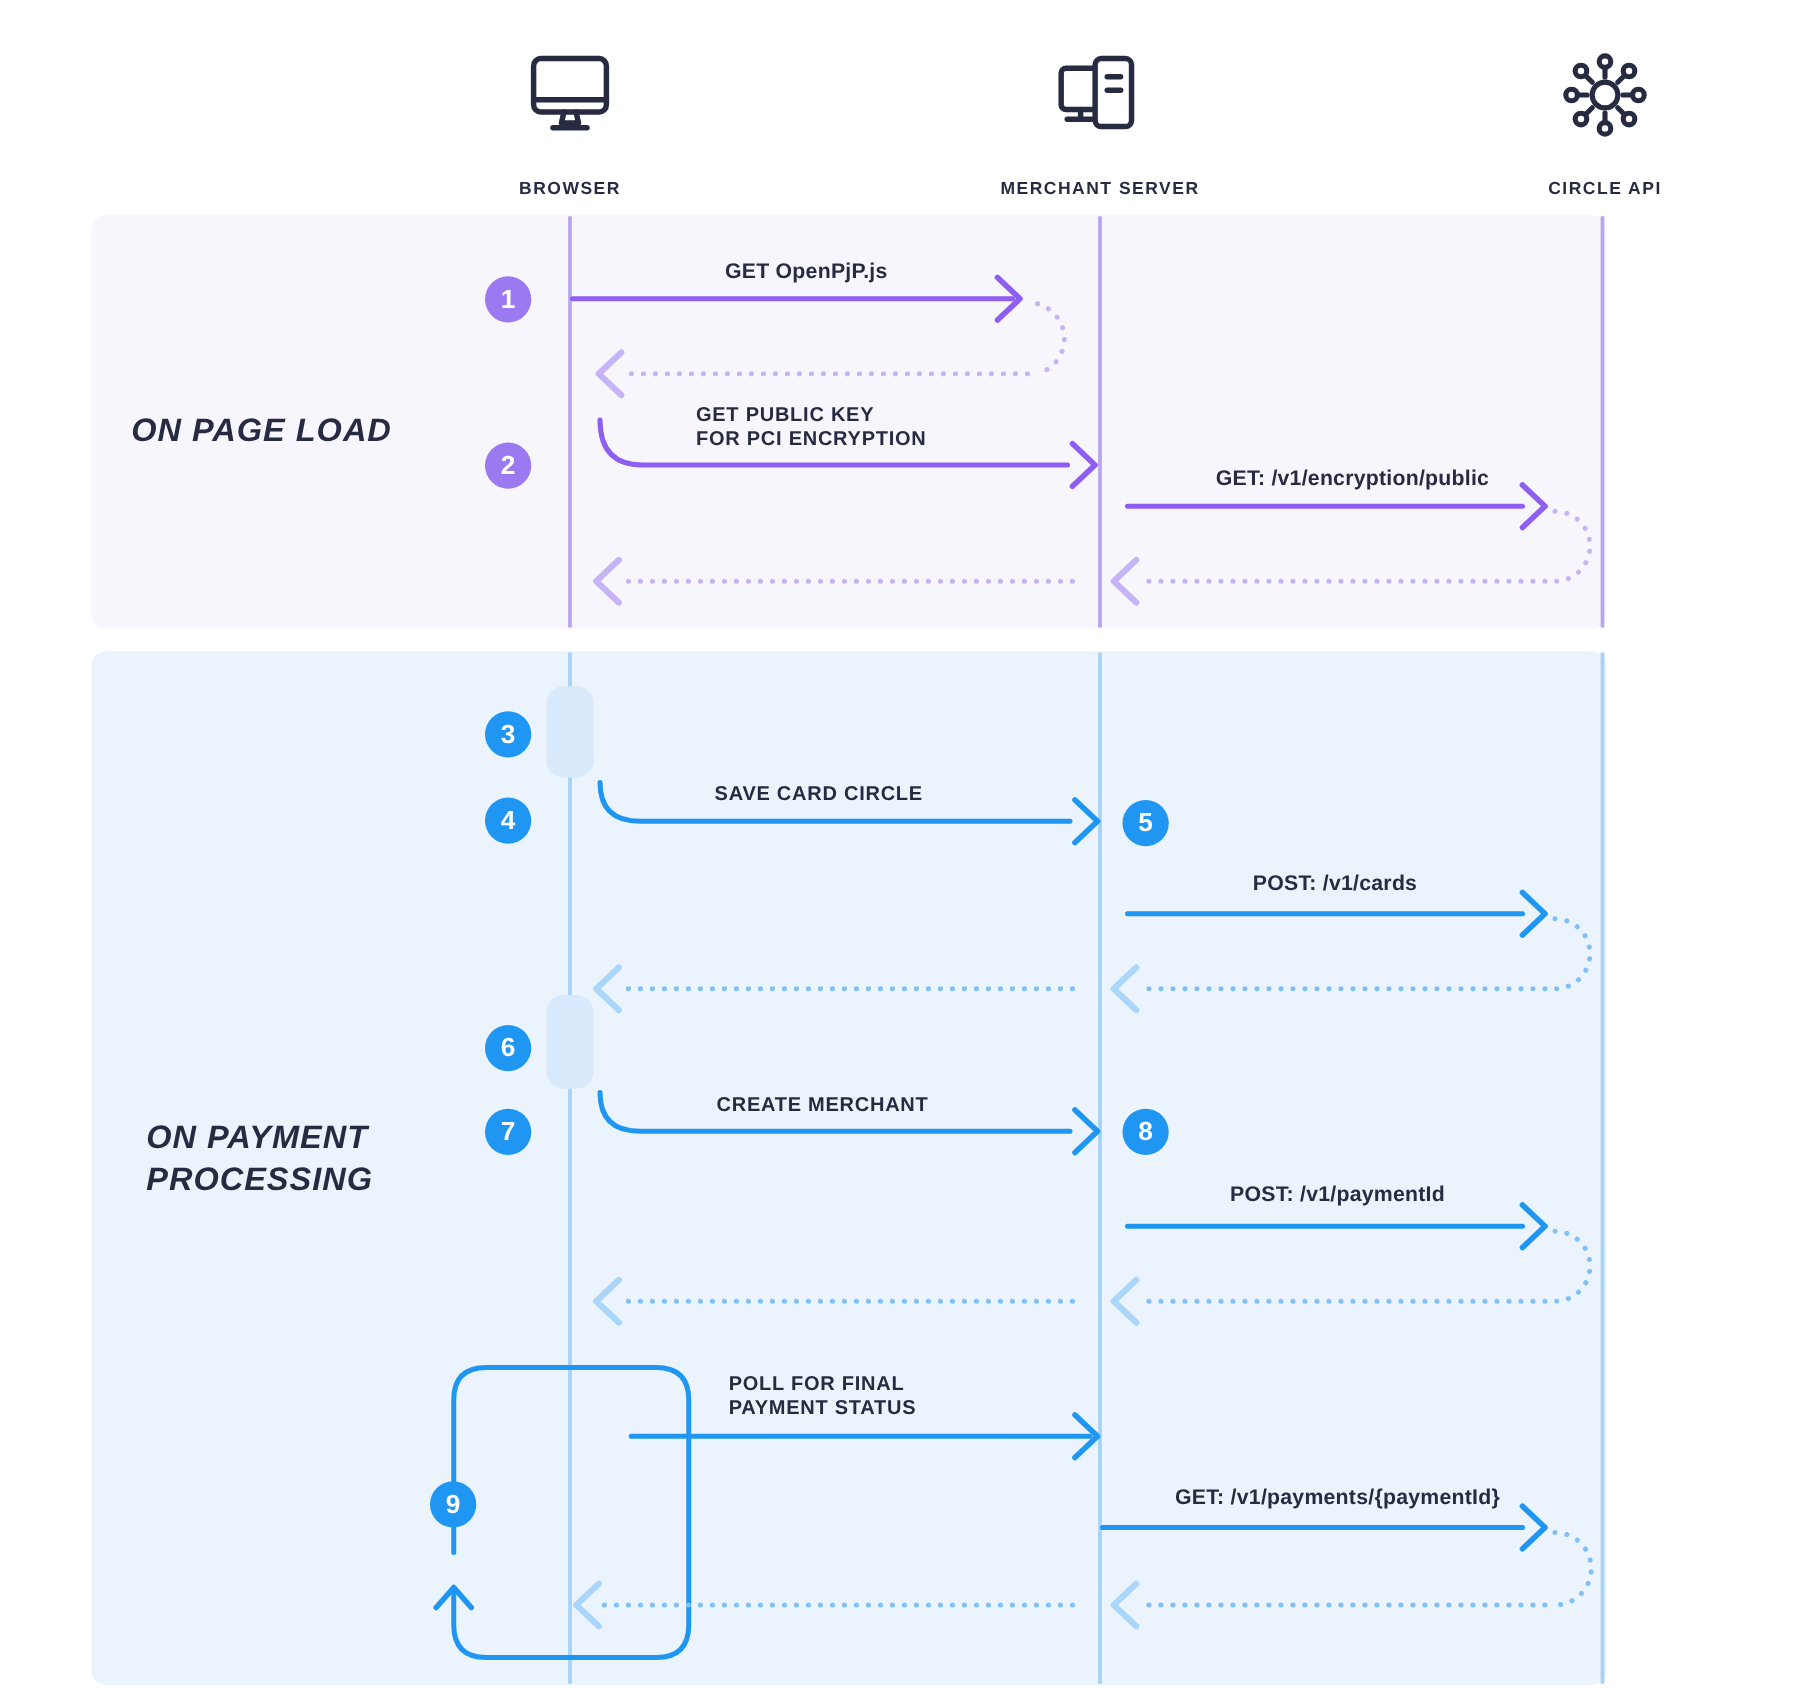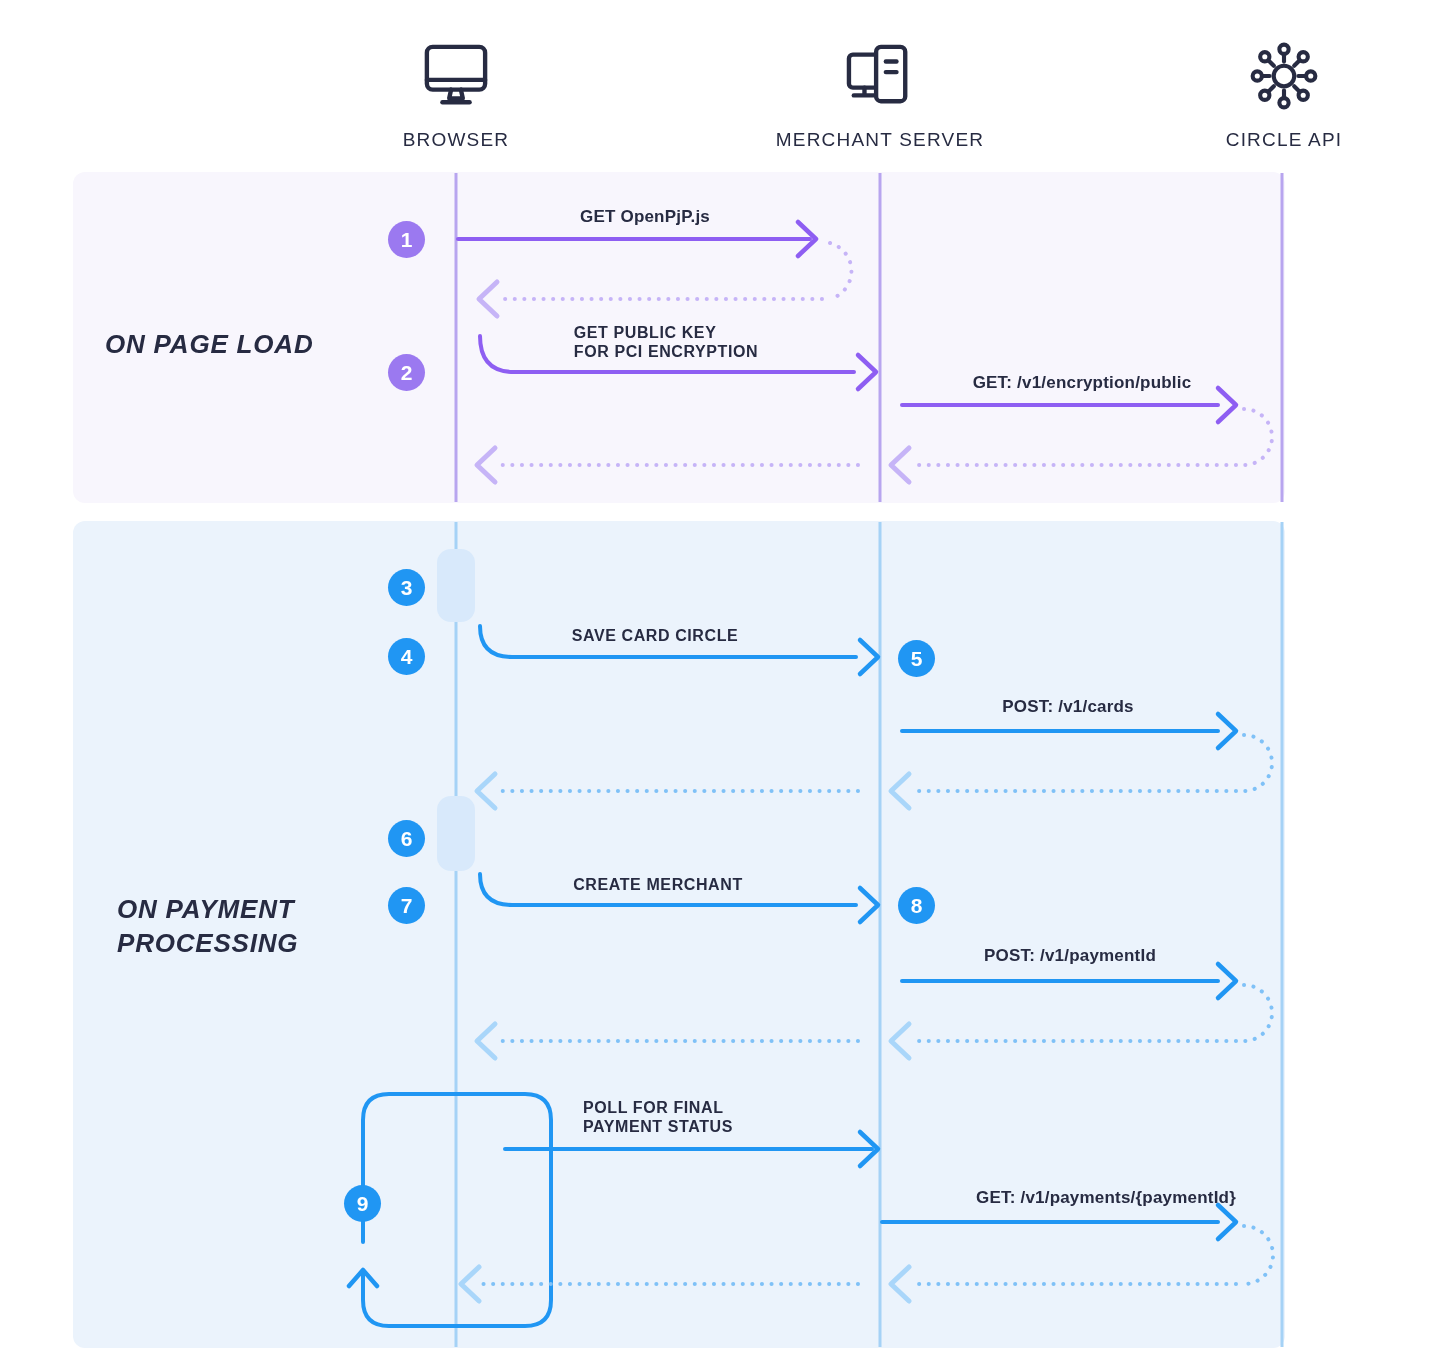--- a/index.html
+++ b/index.html
@@ -11,21 +11,21 @@
   .section.purple{top:172px;height:331px;background:var(--purple-bg,#f8f6fd);}
   .section.blue{top:521px;height:827px;background:var(--blue-bg,#ebf3fc);}
   .section-label{position:absolute;font-size:26px;font-weight:800;letter-spacing:.8px;
     color:var(--ink,#272b42);white-space:pre-line;line-height:34px;font-style:italic;}
   .section-label.s1{left:105px;top:327px;}
   .section-label.s2{left:117px;top:892px;}
 
   
   .actor{position:absolute;top:34px;width:260px;text-align:center;}
   .actor .icon-box{height:84px;display:flex;align-items:center;justify-content:center;}
-  .actor-label{margin-top:11px;font-size:19px;font-weight:400;letter-spacing:1.2px;color:var(--ink,#272b42);}
+  .actor-label{margin-top:24px;font-size:14px;font-weight:700;letter-spacing:1.2px;color:var(--ink,#272b42);}
   .actor.a1{left:326px;} .actor.a2{left:750px;} .actor.a3{left:1154px;}
   .actor svg{display:block;}
 
   
   svg.diagram{position:absolute;left:0;top:0;}
   .lp{stroke:var(--purple-line,#b8a5ef);stroke-width:3;fill:none;}
   .lb{stroke:var(--blue-line,#a5d2f6);stroke-width:3;fill:none;}
   .sp{stroke:var(--purple,#8e5ef2);stroke-width:4;fill:none;stroke-linecap:round;stroke-linejoin:round;}
   .hp{stroke:var(--purple,#8e5ef2);stroke-width:4.5;fill:none;stroke-linecap:round;stroke-linejoin:round;}
   .dp{stroke:var(--purple-dot,#c6b4f7);stroke-width:4;fill:none;stroke-linecap:round;stroke-dasharray:.1 9.5;}
@@ -209,24 +209,24 @@
   <div class="step p" style="left:388px;top:354px;">2</div>
   <div class="step b" style="left:388px;top:569px;">3</div>
   <div class="step b" style="left:388px;top:638px;">4</div>
   <div class="step b" style="left:898px;top:640px;">5</div>
   <div class="step b" style="left:388px;top:820px;">6</div>
   <div class="step b" style="left:388px;top:887px;">7</div>
   <div class="step b" style="left:898px;top:887px;">8</div>
   <div class="step b" style="left:344px;top:1185px;">9</div>
 
   <div class="msg code" style="left:645px;top:207px;">GET OpenPjP.js</div>
-  <div class="msg action" style="left:666px;top:323px;">GET PUBLIC KEY
+  <div class="msg action" style="left:649px;top:323px;">GET PUBLIC KEY
 FOR PCI ENCRYPTION</div>
   <div class="msg code" style="left:1066px;top:373px;margin-left:16px;">GET: /v1/encryption/public</div>
   <div class="msg action" style="left:655px;top:626px;">SAVE CARD CIRCLE</div>
   <div class="msg code" style="left:1068px;top:697px;">POST: /v1/cards</div>
   <div class="msg action" style="left:658px;top:875px;">CREATE MERCHANT</div>
   <div class="msg code" style="left:1070px;top:946px;">POST: /v1/paymentId</div>
   <div class="msg action" style="left:658px;top:1098px;">POLL FOR FINAL
 PAYMENT STATUS</div>
-  <div class="msg code" style="left:1070px;top:1188px;margin-left:36px;">GET: /v1/payments/{paymentId}</div>
+  <div class="msg code" style="left:1070px;top:1188px;">GET: /v1/payments/{paymentId}</div>
 
 </div>
 
 </body></html>

